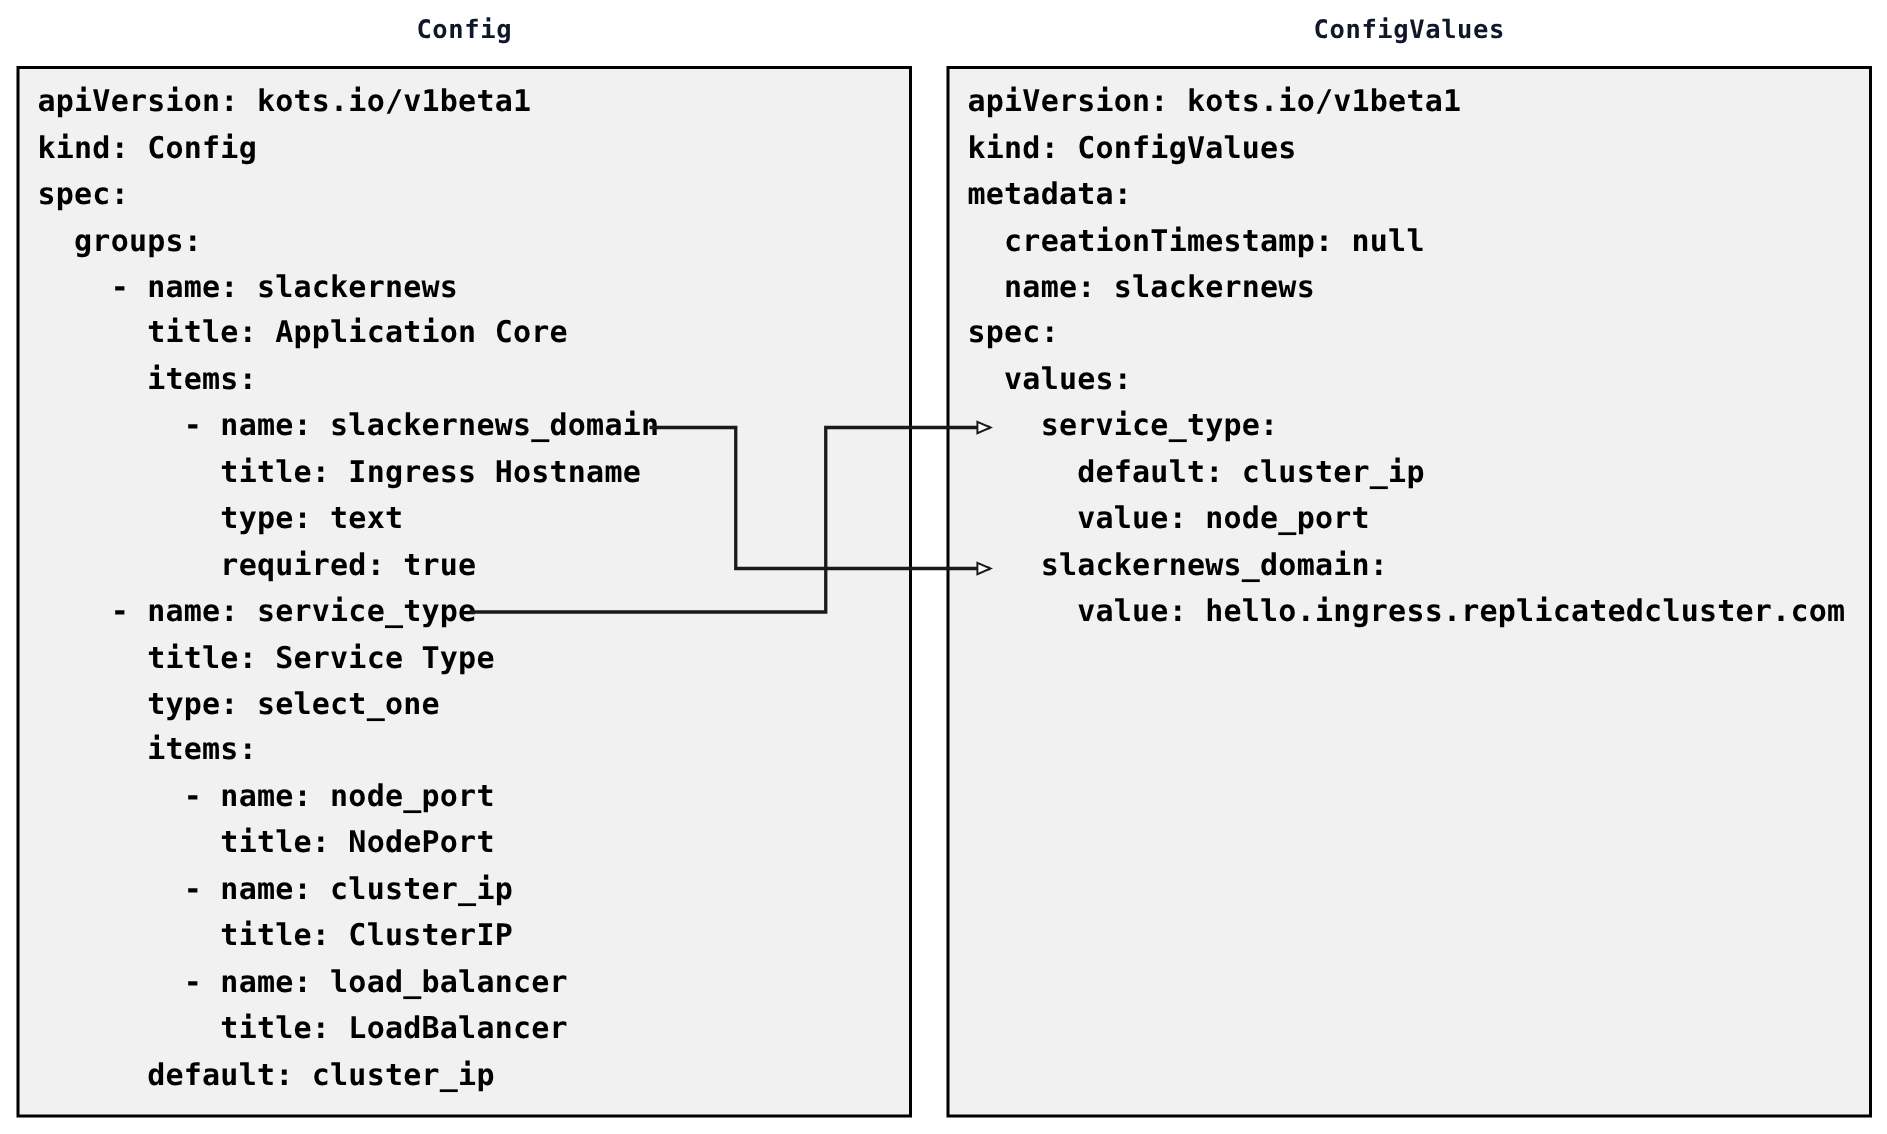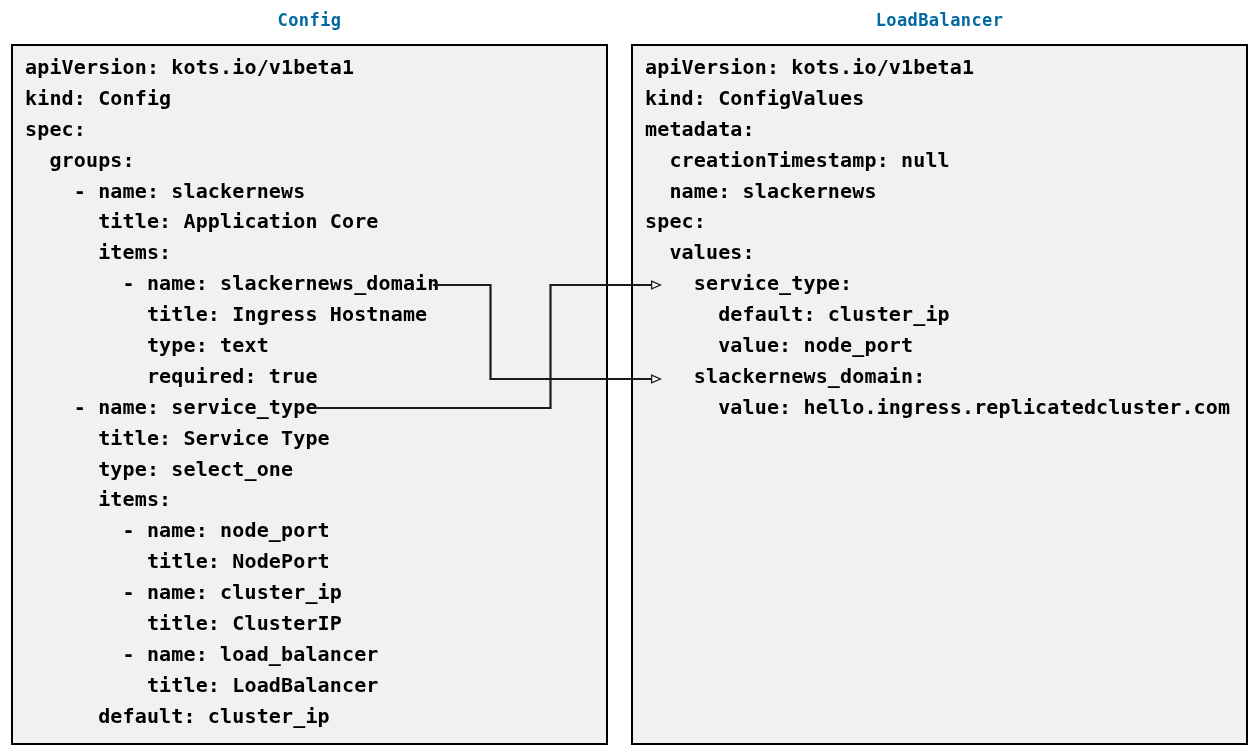--- a/index.html
+++ b/index.html
@@ -22,21 +22,21 @@
     top: 0;
     width: 1258px;
     height: 756px;
   }
 
   .panel-title {
     position: absolute;
     font-family: "DejaVu Sans Mono", "Liberation Mono", monospace;
     font-size: 17px;
     font-weight: bold;
-    color: #0369a1;
+    color: #0f172a;
     letter-spacing: 0.4px;
     white-space: pre;
     text-align: center;
     top: 9px;
     line-height: 22px;
   }
   #title-config  { left: 11px;  width: 597px; }
   #title-values  { left: 631px; width: 617px; }
 
   .panel {
@@ -85,21 +85,21 @@
     pointer-events: none;
   }
 </style>
 </head>
 <body style="background: rgb(255, 255, 255);">
 
 <div id="stage">
 
   <div class="panel-title" id="title-config">Config</div>
 
-  <div class="panel-title" id="title-values">LoadBalancer</div>
+  <div class="panel-title" id="title-values">ConfigValues</div>
 
   <div class="panel" id="panel-config" style="background: rgb(241, 241, 241); border-color: rgb(0, 0, 0);">
     <div class="code" id="code-config"><span class="ln">apiVersion: kots.io/v1beta1</span><span class="ln">kind: Config</span><span class="ln">spec:</span><span class="ln">  groups:</span><span class="ln">    - name: slackernews</span><span class="ln">      title: Application Core</span><span class="ln">      items:</span><span class="ln">        - name: slackernews_domain</span><span class="ln">          title: Ingress Hostname</span><span class="ln">          type: text</span><span class="ln">          required: true</span><span class="ln">    - name: service_type</span><span class="ln">      title: Service Type</span><span class="ln">      type: select_one</span><span class="ln">      items:</span><span class="ln">        - name: node_port</span><span class="ln">          title: NodePort</span><span class="ln">        - name: cluster_ip</span><span class="ln">          title: ClusterIP</span><span class="ln">        - name: load_balancer</span><span class="ln">          title: LoadBalancer</span><span class="ln">      default: cluster_ip</span></div>
   </div>
 
   <div class="panel" id="panel-values" style="background: rgb(241, 241, 241); border-color: rgb(0, 0, 0);">
     <div class="code" id="code-values"><span class="ln">apiVersion: kots.io/v1beta1</span><span class="ln">kind: ConfigValues</span><span class="ln">metadata:</span><span class="ln">  creationTimestamp: null</span><span class="ln">  name: slackernews</span><span class="ln">spec:</span><span class="ln">  values:</span><span class="ln">    service_type:</span><span class="ln">      default: cluster_ip</span><span class="ln">      value: node_port</span><span class="ln">    slackernews_domain:</span><span class="ln">      value: hello.ingress.replicatedcluster.com</span></div>
   </div>
 
   <svg id="connectors" viewBox="0 0 1258 756" width="1258" height="756" xmlns="http://www.w3.org/2000/svg">

